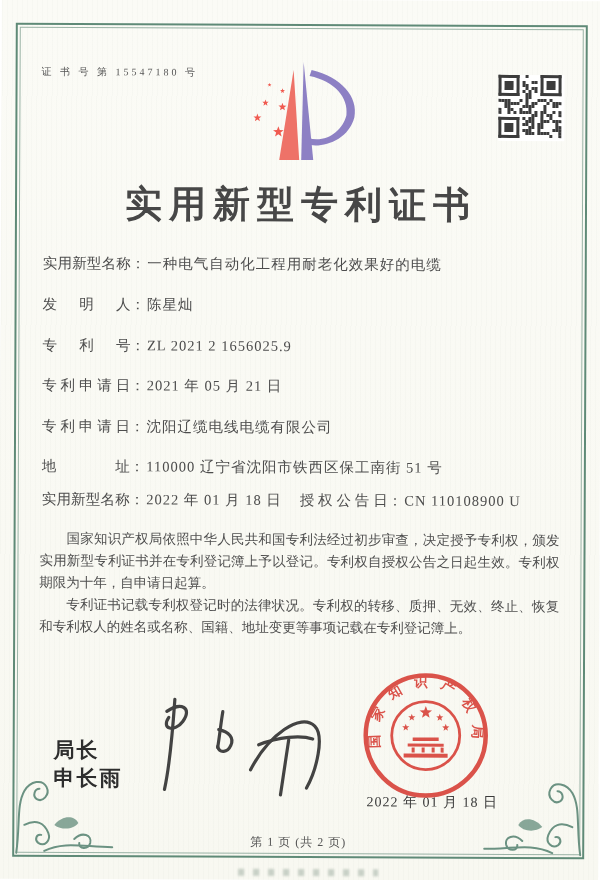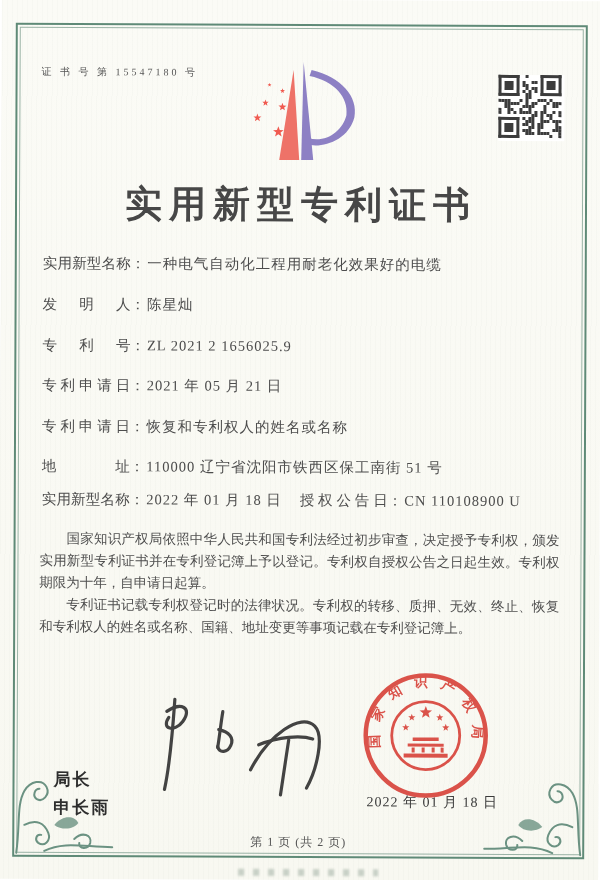--- a/index.html
+++ b/index.html
@@ -21,21 +21,21 @@
   .row{position:absolute;left:42px;right:30px;font-size:14.5px;color:#4d4d4d;white-space:nowrap;}
   .flabel{display:inline-block;width:88px;text-align:justify;text-align-last:justify;
     -moz-text-align-last:justify;vertical-align:bottom;font-family:Liberation Mono, monospace;}
   .colon{margin:0 2px 0 0;}
   .fvalue{letter-spacing:1px;}
   .pair2{position:absolute;left:258px;top:0;white-space:nowrap;}
   .paras{position:absolute;left:40px;right:40px;top:529px;}
   .paras p{margin:0;text-indent:2em;font-size:13.5px;line-height:22px;
     text-align:justify;color:#4f4f4f;}
   .signer{position:absolute;left:55px;top:737px;font-family:"Liberation Sans","DejaVu Sans",sans-serif;
-    font-size:17px;font-weight:600;letter-spacing:2px;color:#2e2e2e;line-height:28px;margin-top:30px;}
+    font-size:21px;font-weight:600;letter-spacing:2px;color:#2e2e2e;line-height:28px;}
   .seal-date{position:absolute;left:368px;top:793px;font-size:14px;letter-spacing:1px;color:#3a3a3a;}
   .page-footer{position:absolute;left:0;top:834px;width:100%;text-align:center;
     font-size:12px;letter-spacing:1px;color:#555;}
   .peek{position:absolute;left:240px;top:869px;width:140px;height:7px;opacity:.45;
     background:repeating-linear-gradient(90deg,#8fa093 0 6px,transparent 6px 15px);
     filter:blur(1px);}
   svg{position:absolute;overflow:visible;}
   .seal-svg{opacity:.92;}
 </style>
 </head>
@@ -225,21 +225,21 @@
   <div class="row" style="top:296px">
     <span class="flabel">发明人</span><span class="colon">：</span><span class="fvalue">陈星灿</span>
   </div>
   <div class="row" style="top:337px">
     <span class="flabel">专利号</span><span class="colon">：</span><span class="fvalue">ZL 2021 2 1656025.9</span>
   </div>
   <div class="row" style="top:377px">
     <span class="flabel">专利申请日</span><span class="colon">：</span><span class="fvalue">2021 年 05 月 21 日</span>
   </div>
   <div class="row" style="top:418px">
-    <span class="flabel">专利申请日</span><span class="colon">：</span><span class="fvalue">恢复和专利权人的姓名或名称</span>
+    <span class="flabel">专利申请日</span><span class="colon">：</span><span class="fvalue">沈阳辽缆电线电缆有限公司</span>
   </div>
   <div class="row" style="top:458px">
     <span class="flabel">地址</span><span class="colon">：</span><span class="fvalue">110000 辽宁省沈阳市铁西区保工南街 51 号</span>
   </div>
   <div class="row" style="top:491px">
     <span class="flabel">实用新型名称</span><span class="colon">：</span><span class="fvalue">2022 年 01 月 18 日</span>
     <span class="pair2">
       <span class="flabel">授权公告日</span><span class="colon">：</span><span class="fvalue">CN 110108900 U</span>
     </span>
   </div>

